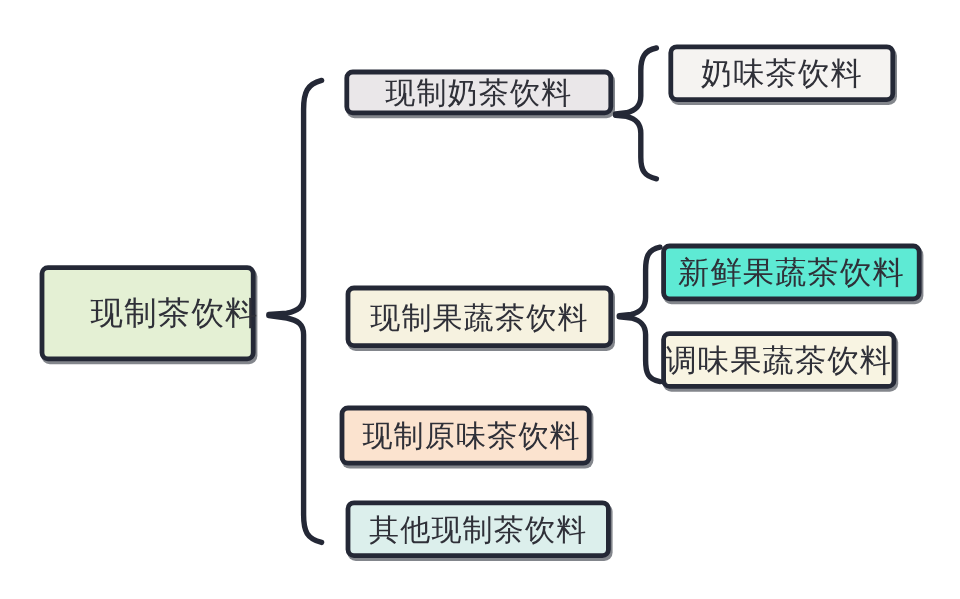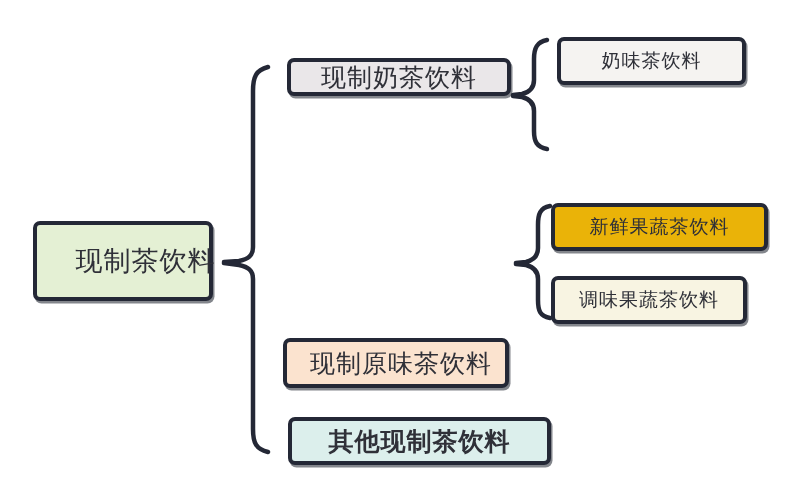--- a/index.html
+++ b/index.html
@@ -19,30 +19,30 @@
     display:flex;align-items:center;justify-content:center;
     color:#2f3038;
     font-weight:500;
     letter-spacing:1px;
     box-shadow:1.5px 2.5px 0 0 rgba(30,34,46,0.55);
     cursor:default;
     white-space:nowrap;
   }
   .lvl-root{font-size:27px;padding-left:45px;}
   .lvl-branch{font-size:25px;}
-  .lvl-leaf{font-size:19px;}
+  .lvl-leaf{font-size:26px;}
   #node-root {left:33px;  top:221px; width:180px; height:80px;}
   #node-b0   {left:287px; top:58px;  width:224px; height:38px;}
   #node-b0c0 {left:557px; top:37px;  width:189px; height:48px;}
   #node-b0c1 {left:557px; top:103px; width:189px; height:48px;}
   #node-b1   {left:288px; top:238px; width:223px; height:52px;}
   #node-b1c0 {left:551px; top:203px; width:217px; height:48px;}
   #node-b1c1 {left:551px; top:276px; width:196px; height:48px;}
-  #node-b2   {left:283px; top:338px; width:226px; height:50px;padding-left:10px;}
-  #node-b3   {left:288px; top:417px; width:263px; height:48px;font-weight:bold;}
+  #node-b2   {left:283px; top:338px; width:210px; height:50px;padding-left:10px;}
+  #node-b3   {left:288px; top:417px; width:221px; height:48px;}
   .brace{fill:none;stroke:#242836;stroke-width:4.5;stroke-linecap:round;stroke-linejoin:round;}
 </style>
 </head>
 <body>
 
 <div id="canvas">
 
   <svg id="connector-layer" viewBox="0 0 800 499" xmlns="http://www.w3.org/2000/svg">
     <path class="brace" d="M268,67 C256,70 253,77 253,91 L253,247 C253,256 248,259 239,261 L224,262
          M224,263 L239,265 C248,267 253,270 253,279 L253,429 C253,443 256,449 268,452"></path>
@@ -52,22 +52,23 @@
          M516,264 L526,265 C534,267 538,271 538,279 L538,300 C538,311 540,316 550,318"></path>
   </svg>
 
   <div class="node lvl-root" id="node-root" style="background-color: rgb(228, 240, 212); color: rgb(47, 48, 56); border-color: rgb(36, 40, 54);">现制茶饮料</div>
 
   <div class="node lvl-branch" id="node-b0" style="background-color: rgb(234, 231, 233); color: rgb(47, 48, 56); border-color: rgb(36, 40, 54);">现制奶茶饮料</div>
 
   <div class="node lvl-leaf" id="node-b0c0" style="background-color: rgb(245, 243, 241); color: rgb(47, 48, 56); border-color: rgb(36, 40, 54);">奶味茶饮料</div>
 
 
+  <div class="node lvl-branch" id="node-b1" style="background-color: rgb(246, 242, 224); color: rgb(47, 48, 56); border-color: rgb(36, 40, 54);">现制果蔬茶饮料</div>
 
-  <div class="node lvl-leaf" id="node-b1c0" style="background-color: #eab308; color: rgb(47, 48, 56); border-color: rgb(36, 40, 54);">新鲜果蔬茶饮料</div>
+  <div class="node lvl-leaf" id="node-b1c0" style="background-color: #5eead4; color: rgb(47, 48, 56); border-color: rgb(36, 40, 54);">新鲜果蔬茶饮料</div>
 
   <div class="node lvl-leaf" id="node-b1c1" style="background-color: rgb(248, 244, 226); color: rgb(47, 48, 56); border-color: rgb(36, 40, 54);">调味果蔬茶饮料</div>
 
   <div class="node lvl-branch" id="node-b2" style="background-color: rgb(251, 227, 207); color: rgb(47, 48, 56); border-color: rgb(36, 40, 54);">现制原味茶饮料</div>
 
   <div class="node lvl-branch" id="node-b3" style="background-color: rgb(220, 239, 236); color: rgb(47, 48, 56); border-color: rgb(36, 40, 54);">其他现制茶饮料</div>
 
 </div>
 
 </body></html>

